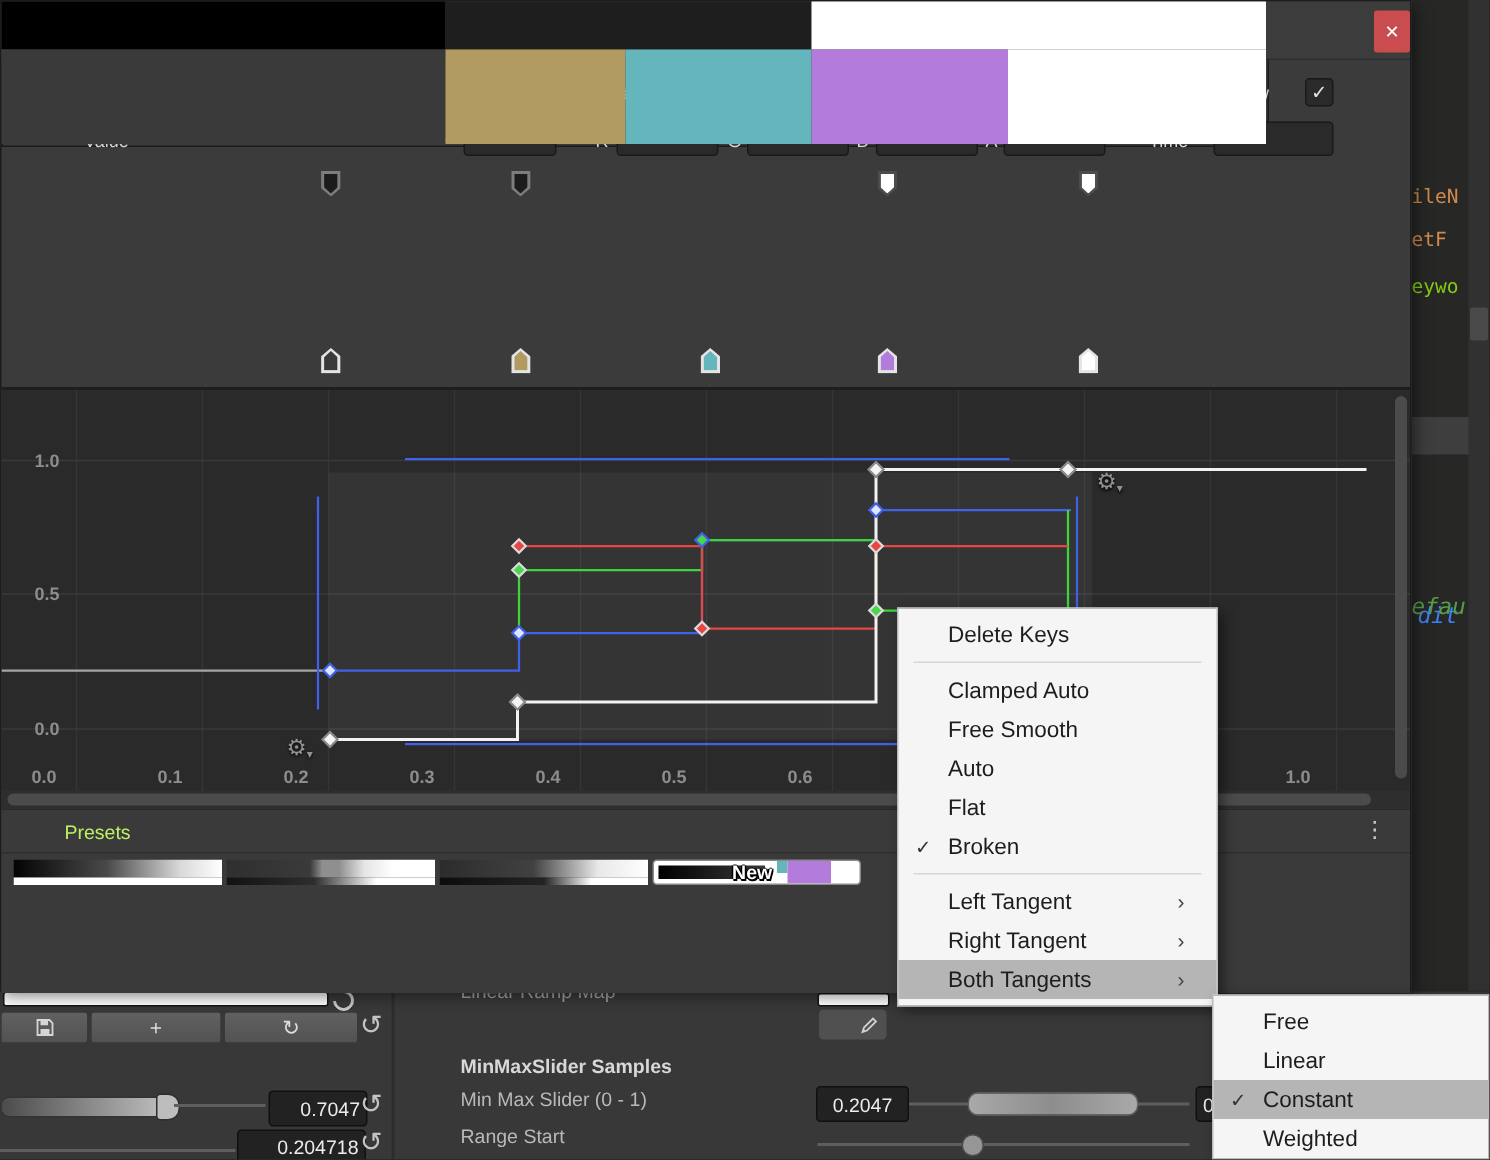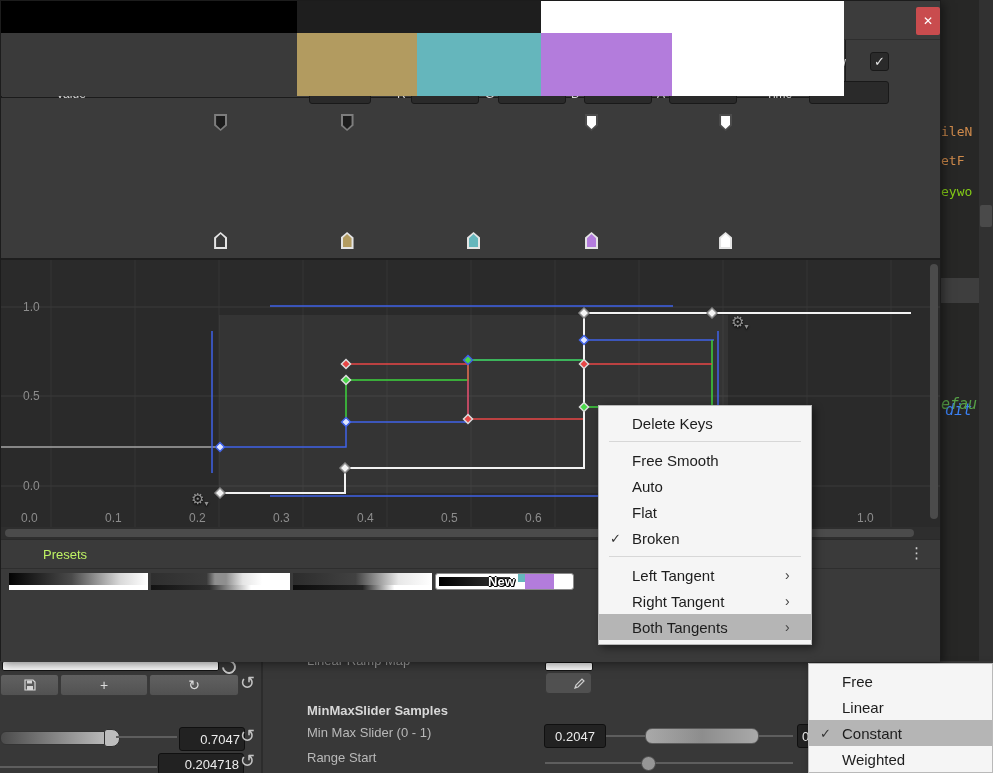--- a/index.html
+++ b/index.html
@@ -47,21 +47,21 @@
   .grad-row{position:absolute;left:0;width:843px;display:flex;}
   .gseg{height:100%;}
   .marker{position:absolute;width:13px;height:17px;}
   .marker .m-out,.marker .m-in{position:absolute;}
   .marker .m-out{inset:0;}
   .marker .m-in{inset:2px;}
   .tip-up{clip-path:polygon(50% 0,100% 32%,100% 100%,0 100%,0 32%);}
   .tip-down{clip-path:polygon(0 0,100% 0,100% 68%,50% 100%,0 68%);}
   
   #curve-area{left:0;top:257px;width:939px;height:269px;background:#2a2a2a;border-top:2px solid #1e1e1e;}
-  .tick{position:absolute;color:#8d8d8d;font-size:12px;}
+  .tick{position:absolute;color:#8d8d8d;font-size:12px;font-weight:bold;}
   #h-scroll-track{left:0;top:526px;width:939px;height:12px;background:#2e2e2e;}
   #h-scroll-thumb{left:4px;top:528px;width:909px;height:8px;background:#4b4b4b;border-radius:4px;}
   #v-scroll-thumb{left:929px;top:263px;width:8px;height:255px;background:#4b4b4b;border-radius:4px;}
   .gear{color:#919191;font-size:15px;line-height:15px;text-shadow:0 1px 2px #000;}
   .gear .gsub{font-size:8px;vertical-align:-2px;}
   
   #presets-panel{left:0;top:538px;width:939px;height:122px;background:#3a3a3a;border-top:1px solid #2a2a2a;}
   #presets-title{left:42px;top:7px;color:#bef264;font-size:13px;}
   #presets-kebab{left:908px;top:4px;color:#cccccc;font-size:15px;}
   #presets-sep{left:0;top:28px;width:939px;height:1px;background:#2e2e2e;}
@@ -365,20 +365,25 @@
 
   <div class="ctx-menu abs" style="left:598px;top:405px;width:214px;">
     <div class="mi">
         <span class="check"></span>
         <span class="mi-label">Delete Keys</span>
         <span class="mi-arrow"></span>
       </div>
     <div class="menu-sep"></div>
     <div class="mi">
         <span class="check"></span>
+        <span class="mi-label">Clamped Auto</span>
+        <span class="mi-arrow"></span>
+      </div>
+    <div class="mi">
+        <span class="check"></span>
         <span class="mi-label">Free Smooth</span>
         <span class="mi-arrow"></span>
       </div>
     <div class="mi">
         <span class="check"></span>
         <span class="mi-label">Auto</span>
         <span class="mi-arrow"></span>
       </div>
     <div class="mi">
         <span class="check"></span>

